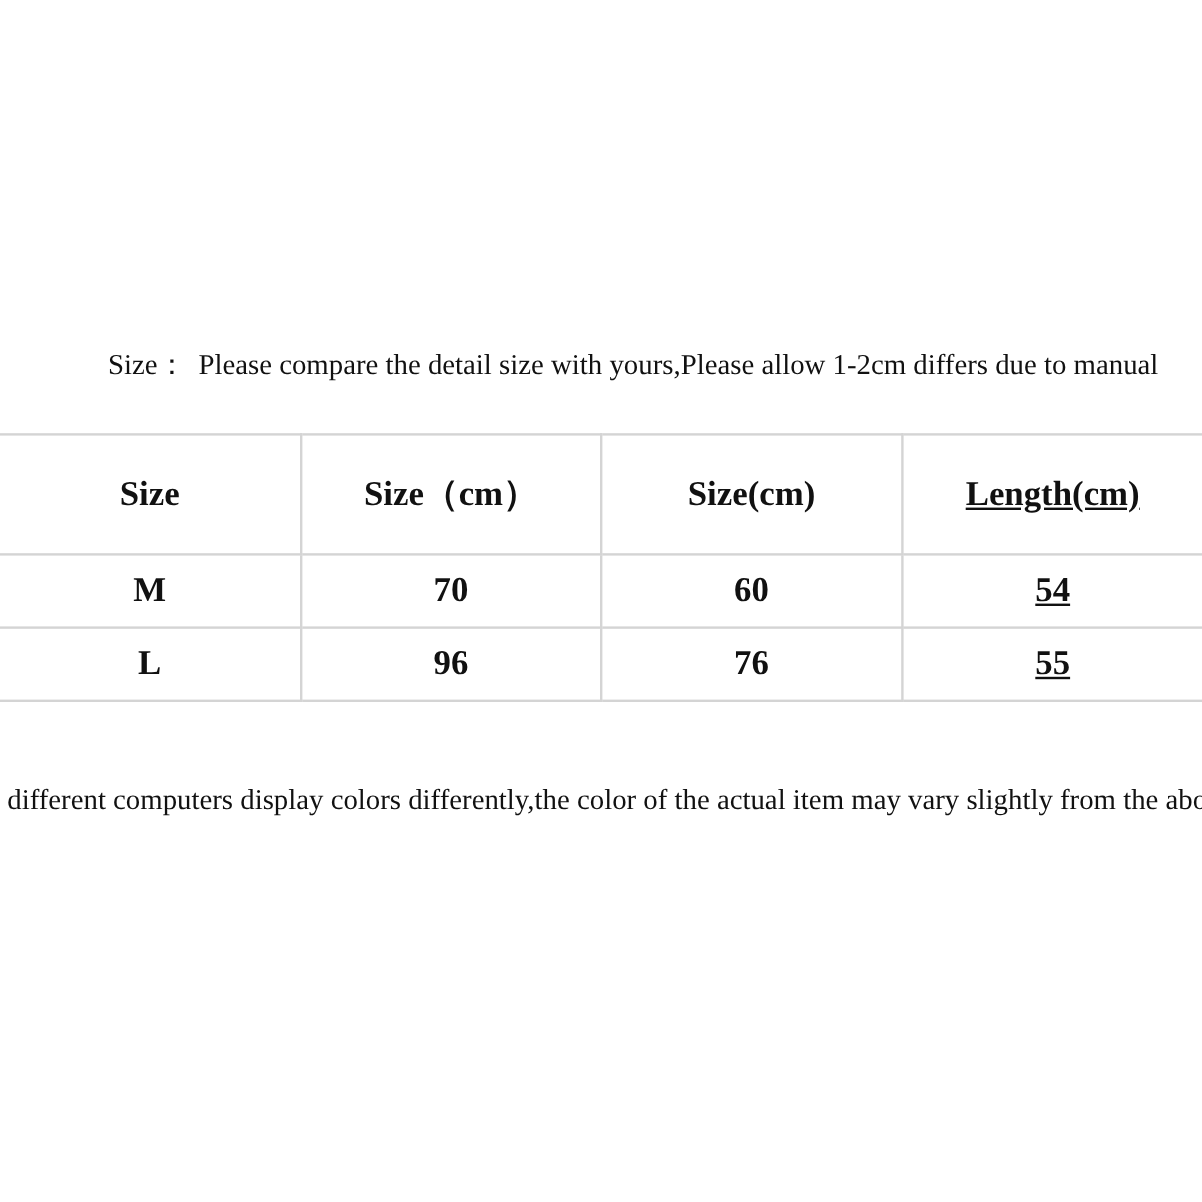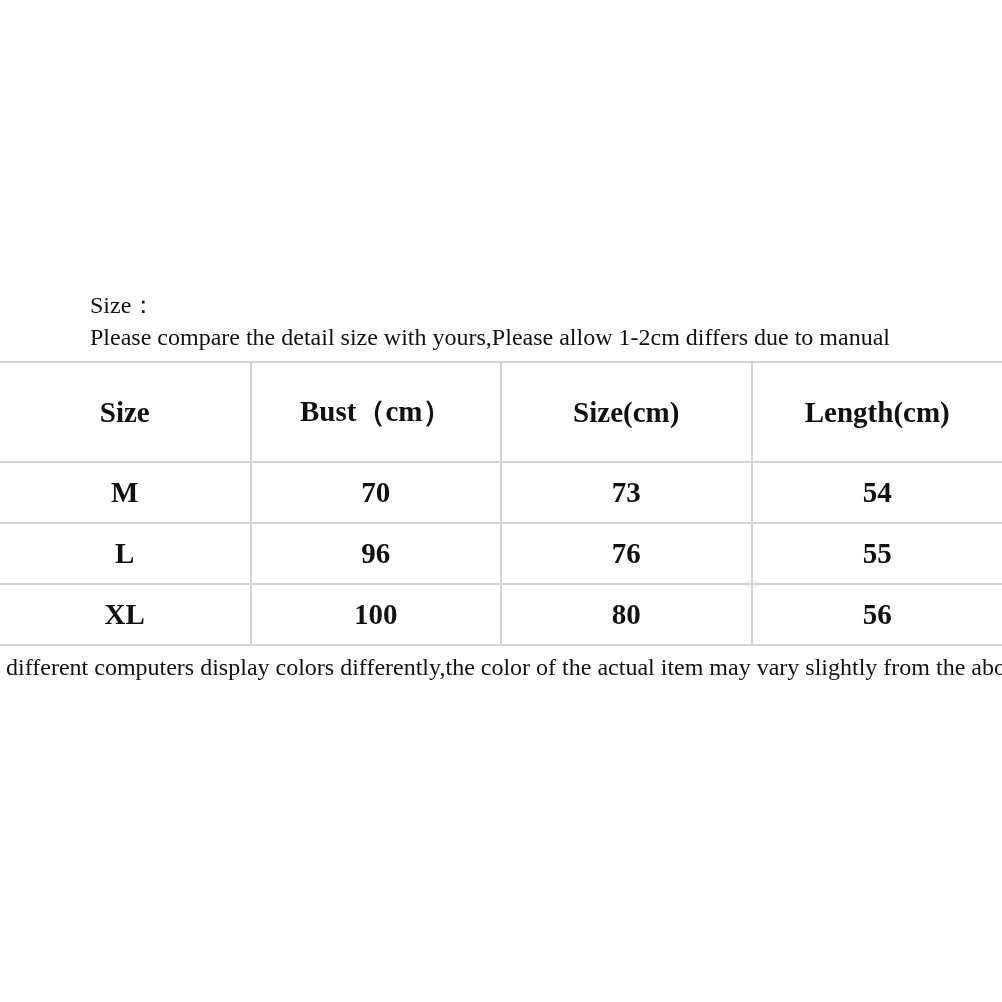--- a/index.html
+++ b/index.html
@@ -19,21 +19,20 @@
   
   .top-note {
     position: absolute;
     top: 289px;
     left: 90px;
     right: 40px;
     display: flex;
     align-items: flex-start;
     font-size: 24px;
     line-height: 32px;
-    flex-direction: column;
   }
   .top-note .label {
     white-space: nowrap;
     margin-right: 10px;
   }
   .top-note .lines div {
     white-space: nowrap;
   }
 
   
@@ -51,21 +50,21 @@
     border-bottom: 2px solid #d4d4d4;
     border-left: 2px solid #d4d4d4;
     border-right: 2px solid #d4d4d4;
     text-align: center;
     vertical-align: middle;
     font-weight: bold;
     font-size: 29px;
     padding: 0;
   }
   .size-table td:first-child { border-left: none; }
-  .size-table td:last-child  { border-right: none; }
+  .size-table td:last-child  { border-right: none; text-decoration: underline; }
   .size-table tr.header-row td { height: 98px; }
   .size-table tr.data-row td   { height: 59px; }
 
   
   .bottom-note {
     position: absolute;
     top: 651px;
     left: 0;
     width: 1002px;
     font-size: 24px;
@@ -93,41 +92,35 @@
 <table class="size-table">
   <colgroup>
       <col>
       <col>
       <col>
       <col>
     </colgroup>
   <tbody>
     <tr class="header-row">
       <td>Size</td>
-      <td>Bust（cm）</td>
+      <td>Size（cm）</td>
       <td>Size(cm)</td>
       <td>Length(cm)</td>
     </tr>
     <tr class="data-row">
       <td>M</td>
       <td>70</td>
-      <td>73</td>
+      <td>60</td>
       <td>54</td>
     </tr>
     <tr class="data-row">
       <td>L</td>
       <td>96</td>
       <td>76</td>
       <td>55</td>
-    </tr>
-    <tr class="data-row">
-      <td>XL</td>
-      <td>100</td>
-      <td>80</td>
-      <td>56</td>
     </tr>
   </tbody>
 </table>
 
 <div class="bottom-note">
   <div class="center-line">
     <span>As different computers display colors differently,the color of the actual item may vary slightly from the above</span>
   </div>
 </div>
 

